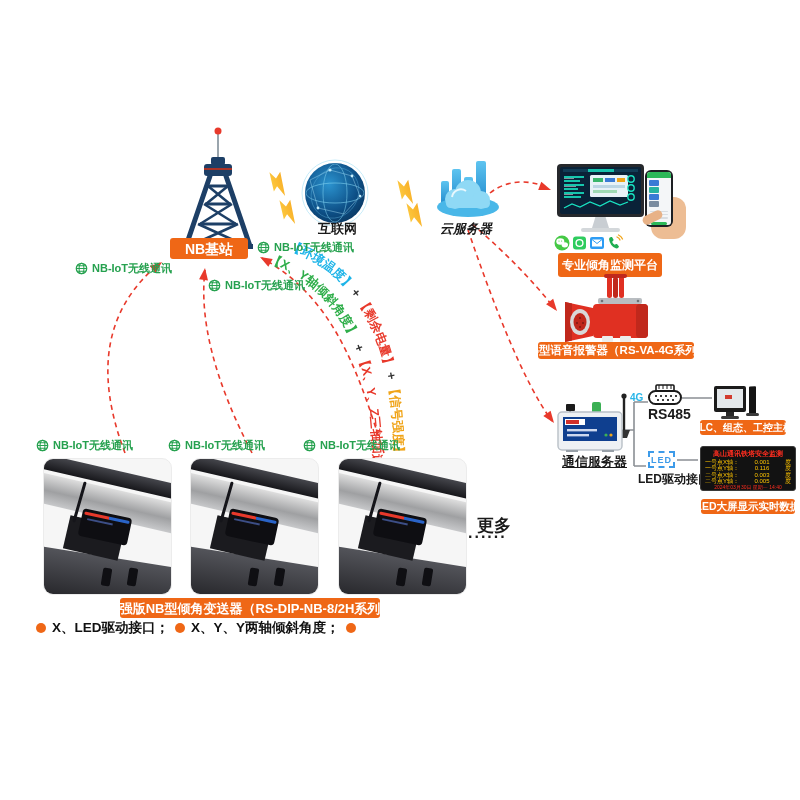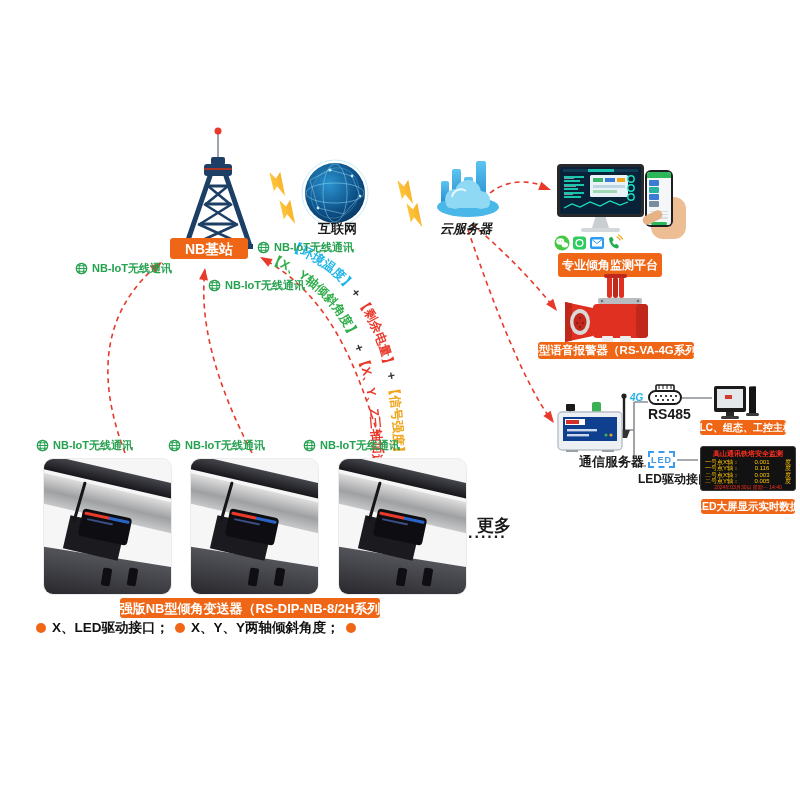--- a/index.html
+++ b/index.html
@@ -393,22 +393,22 @@
     <rect x="7" y="27" width="54" height="24" fill="#0f3f8f"></rect>
     <rect x="9" y="29" width="20" height="6" fill="#fff"></rect>
     <rect x="10" y="30" width="13" height="4" fill="#d2302a"></rect>
     <rect x="11" y="39" width="30" height="2.4" fill="#cdd8ee"></rect>
     <rect x="11" y="44" width="22" height="2.4" fill="#cdd8ee"></rect>
     <circle cx="50" cy="45" r="1.6" fill="#3bb054"></circle>
       <circle cx="55" cy="45" r="1.6" fill="#f0a418"></circle>
     <rect x="10" y="60" width="12" height="2" fill="#98a0a8"></rect>
       <rect x="46" y="60" width="12" height="2" fill="#98a0a8"></rect>
   </svg>
-  <div class="abs" style="left:630px;top:392px;color:#27b5e8;font-weight:bold;font-style:italic;font-size:10px;"><span>4G</span></div>
-  <div class="blk" style="left:562px;top:453px;width:82px;text-align:right;font-size:13px;"><span>通信服务器</span></div>
+  <div class="abs" style="left:630px;top:392px;color:#27b5e8;font-weight:bold;font-size:10px;"><span>4G</span></div>
+  <div class="blk" style="left:562px;top:453px;width:82px;text-align:left;font-size:13px;text-decoration:underline;"><span>通信服务器</span></div>
 
   <div class="blk" style="left:648px;top:406px;width:36px;font-size:14px;"><span>RS485</span></div>
 
   <div class="o-lbl" style="left:700px;top:420px;width:86px;height:15px;font-size:10px;white-space:nowrap;text-align:right;">
     <span>PLC、组态、工控主机</span>
   </div>
 
   <div class="ledbox">
     <span>LED</span>
   </div>

